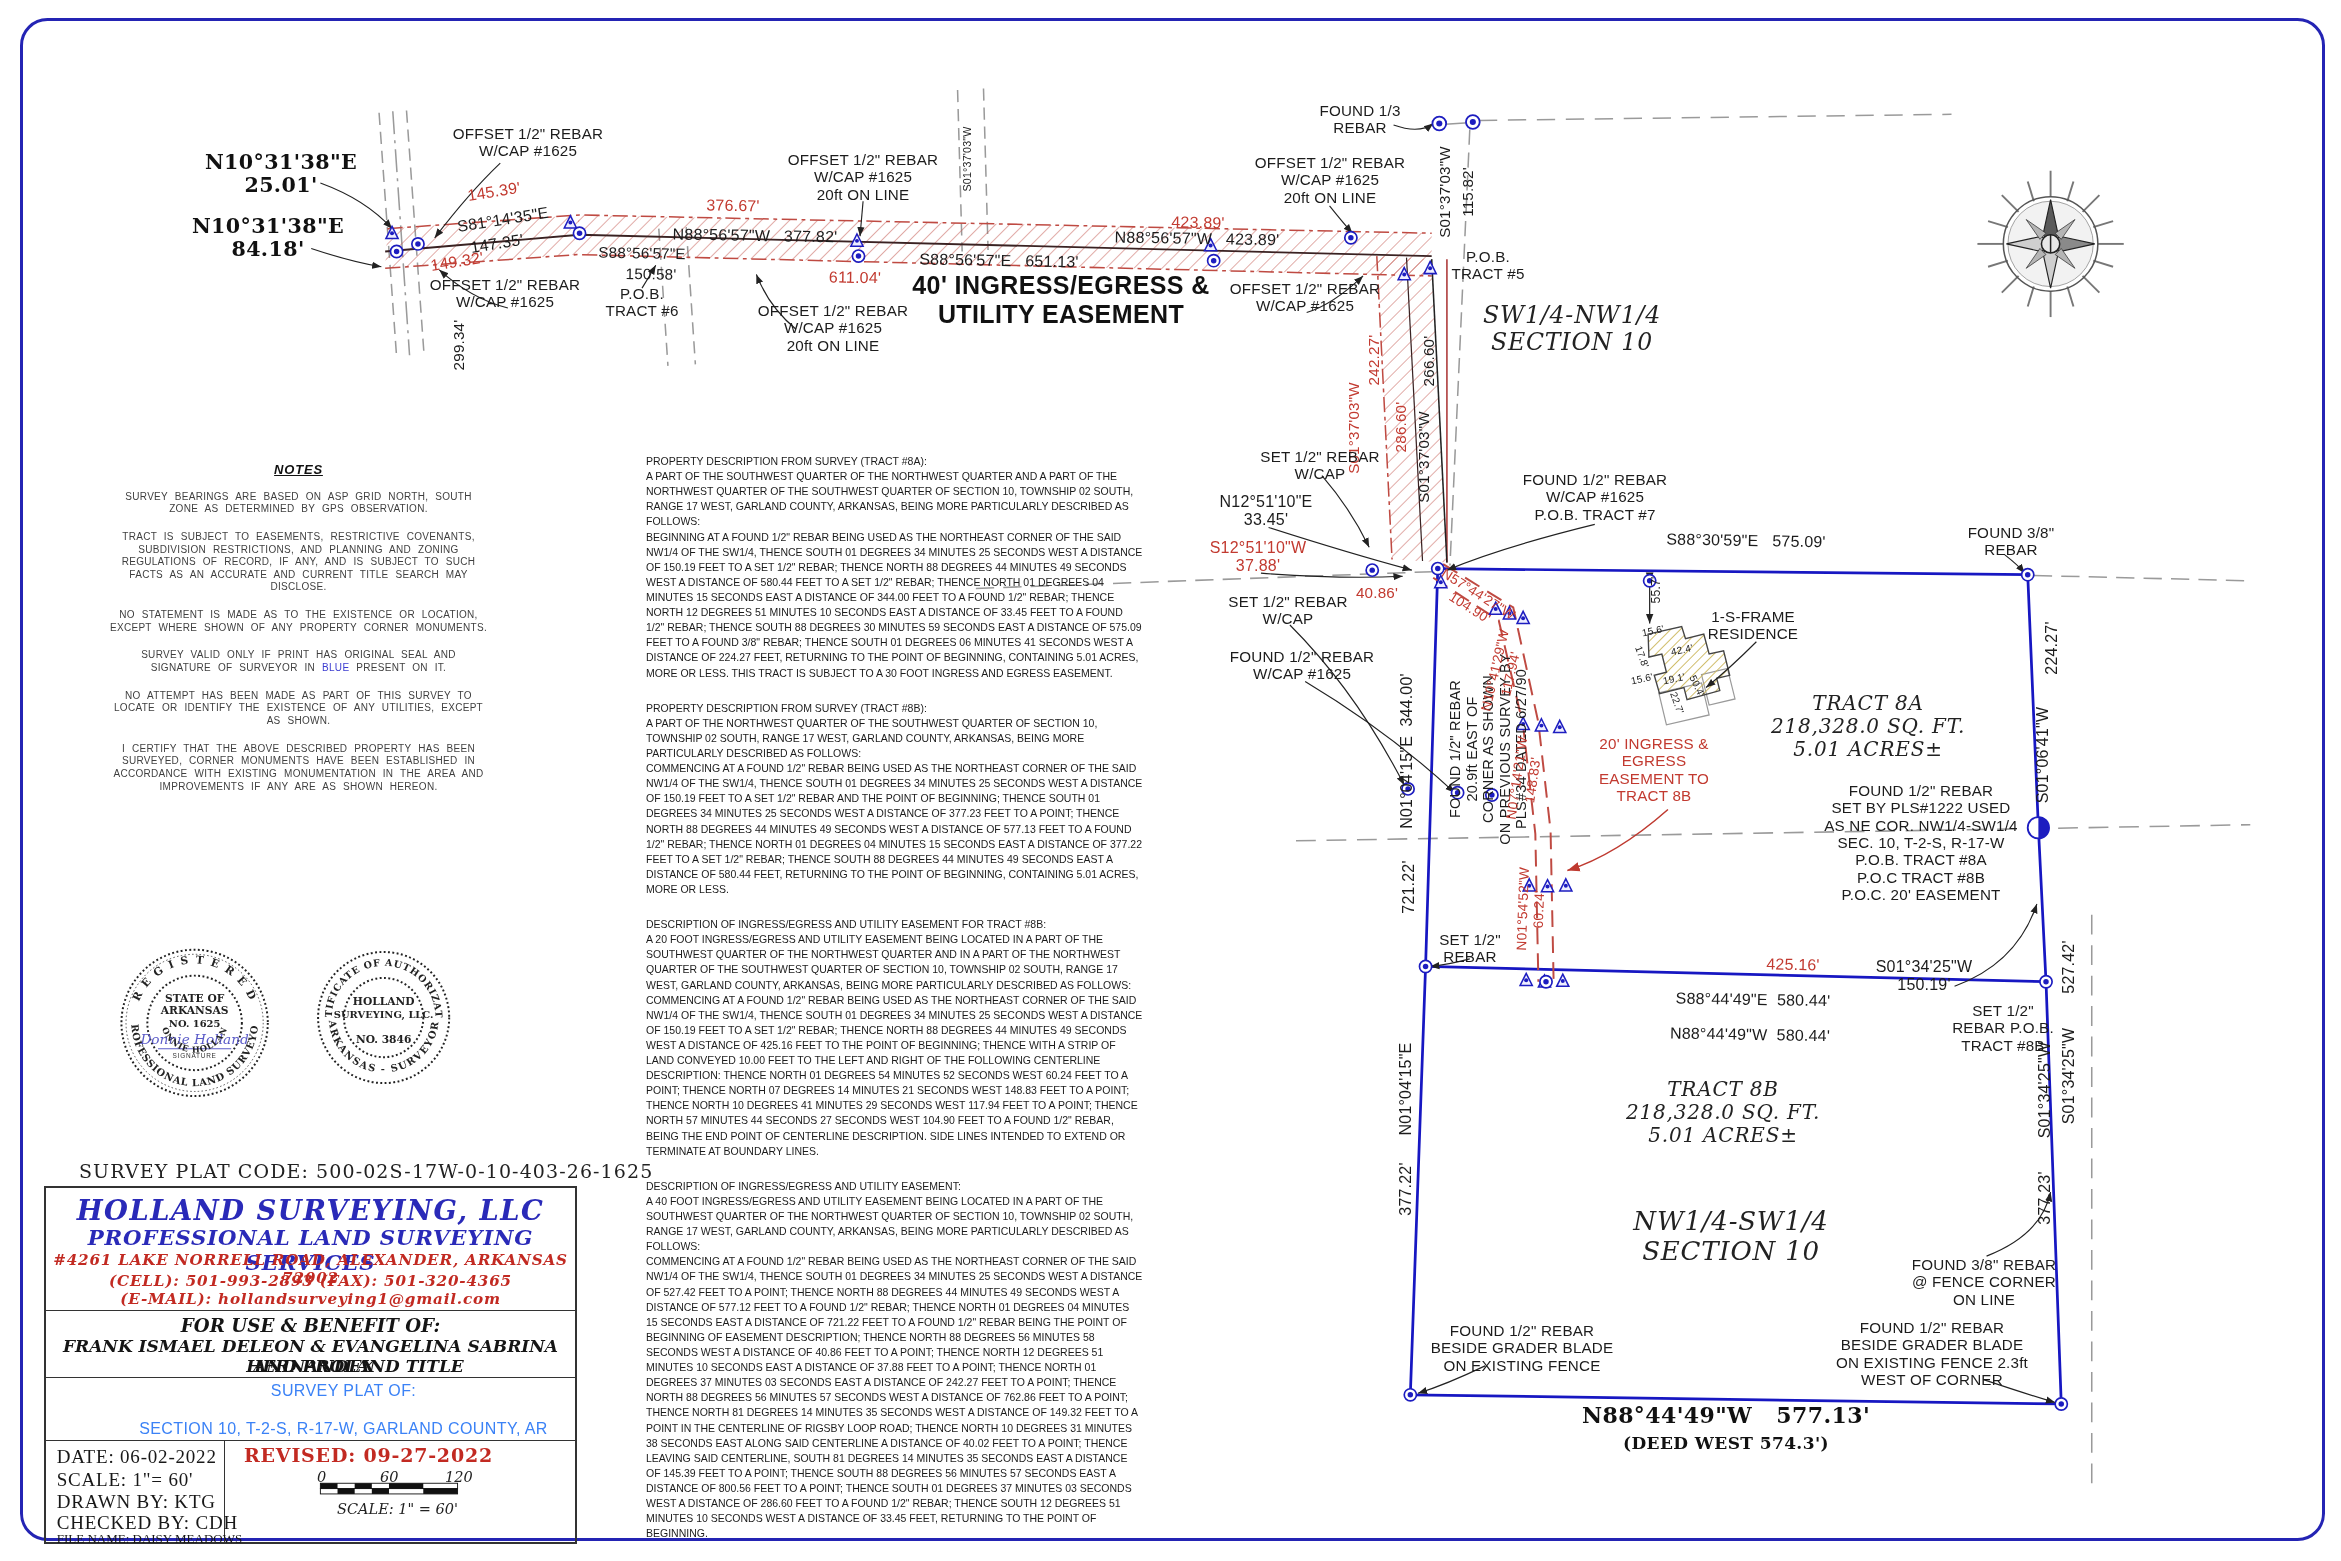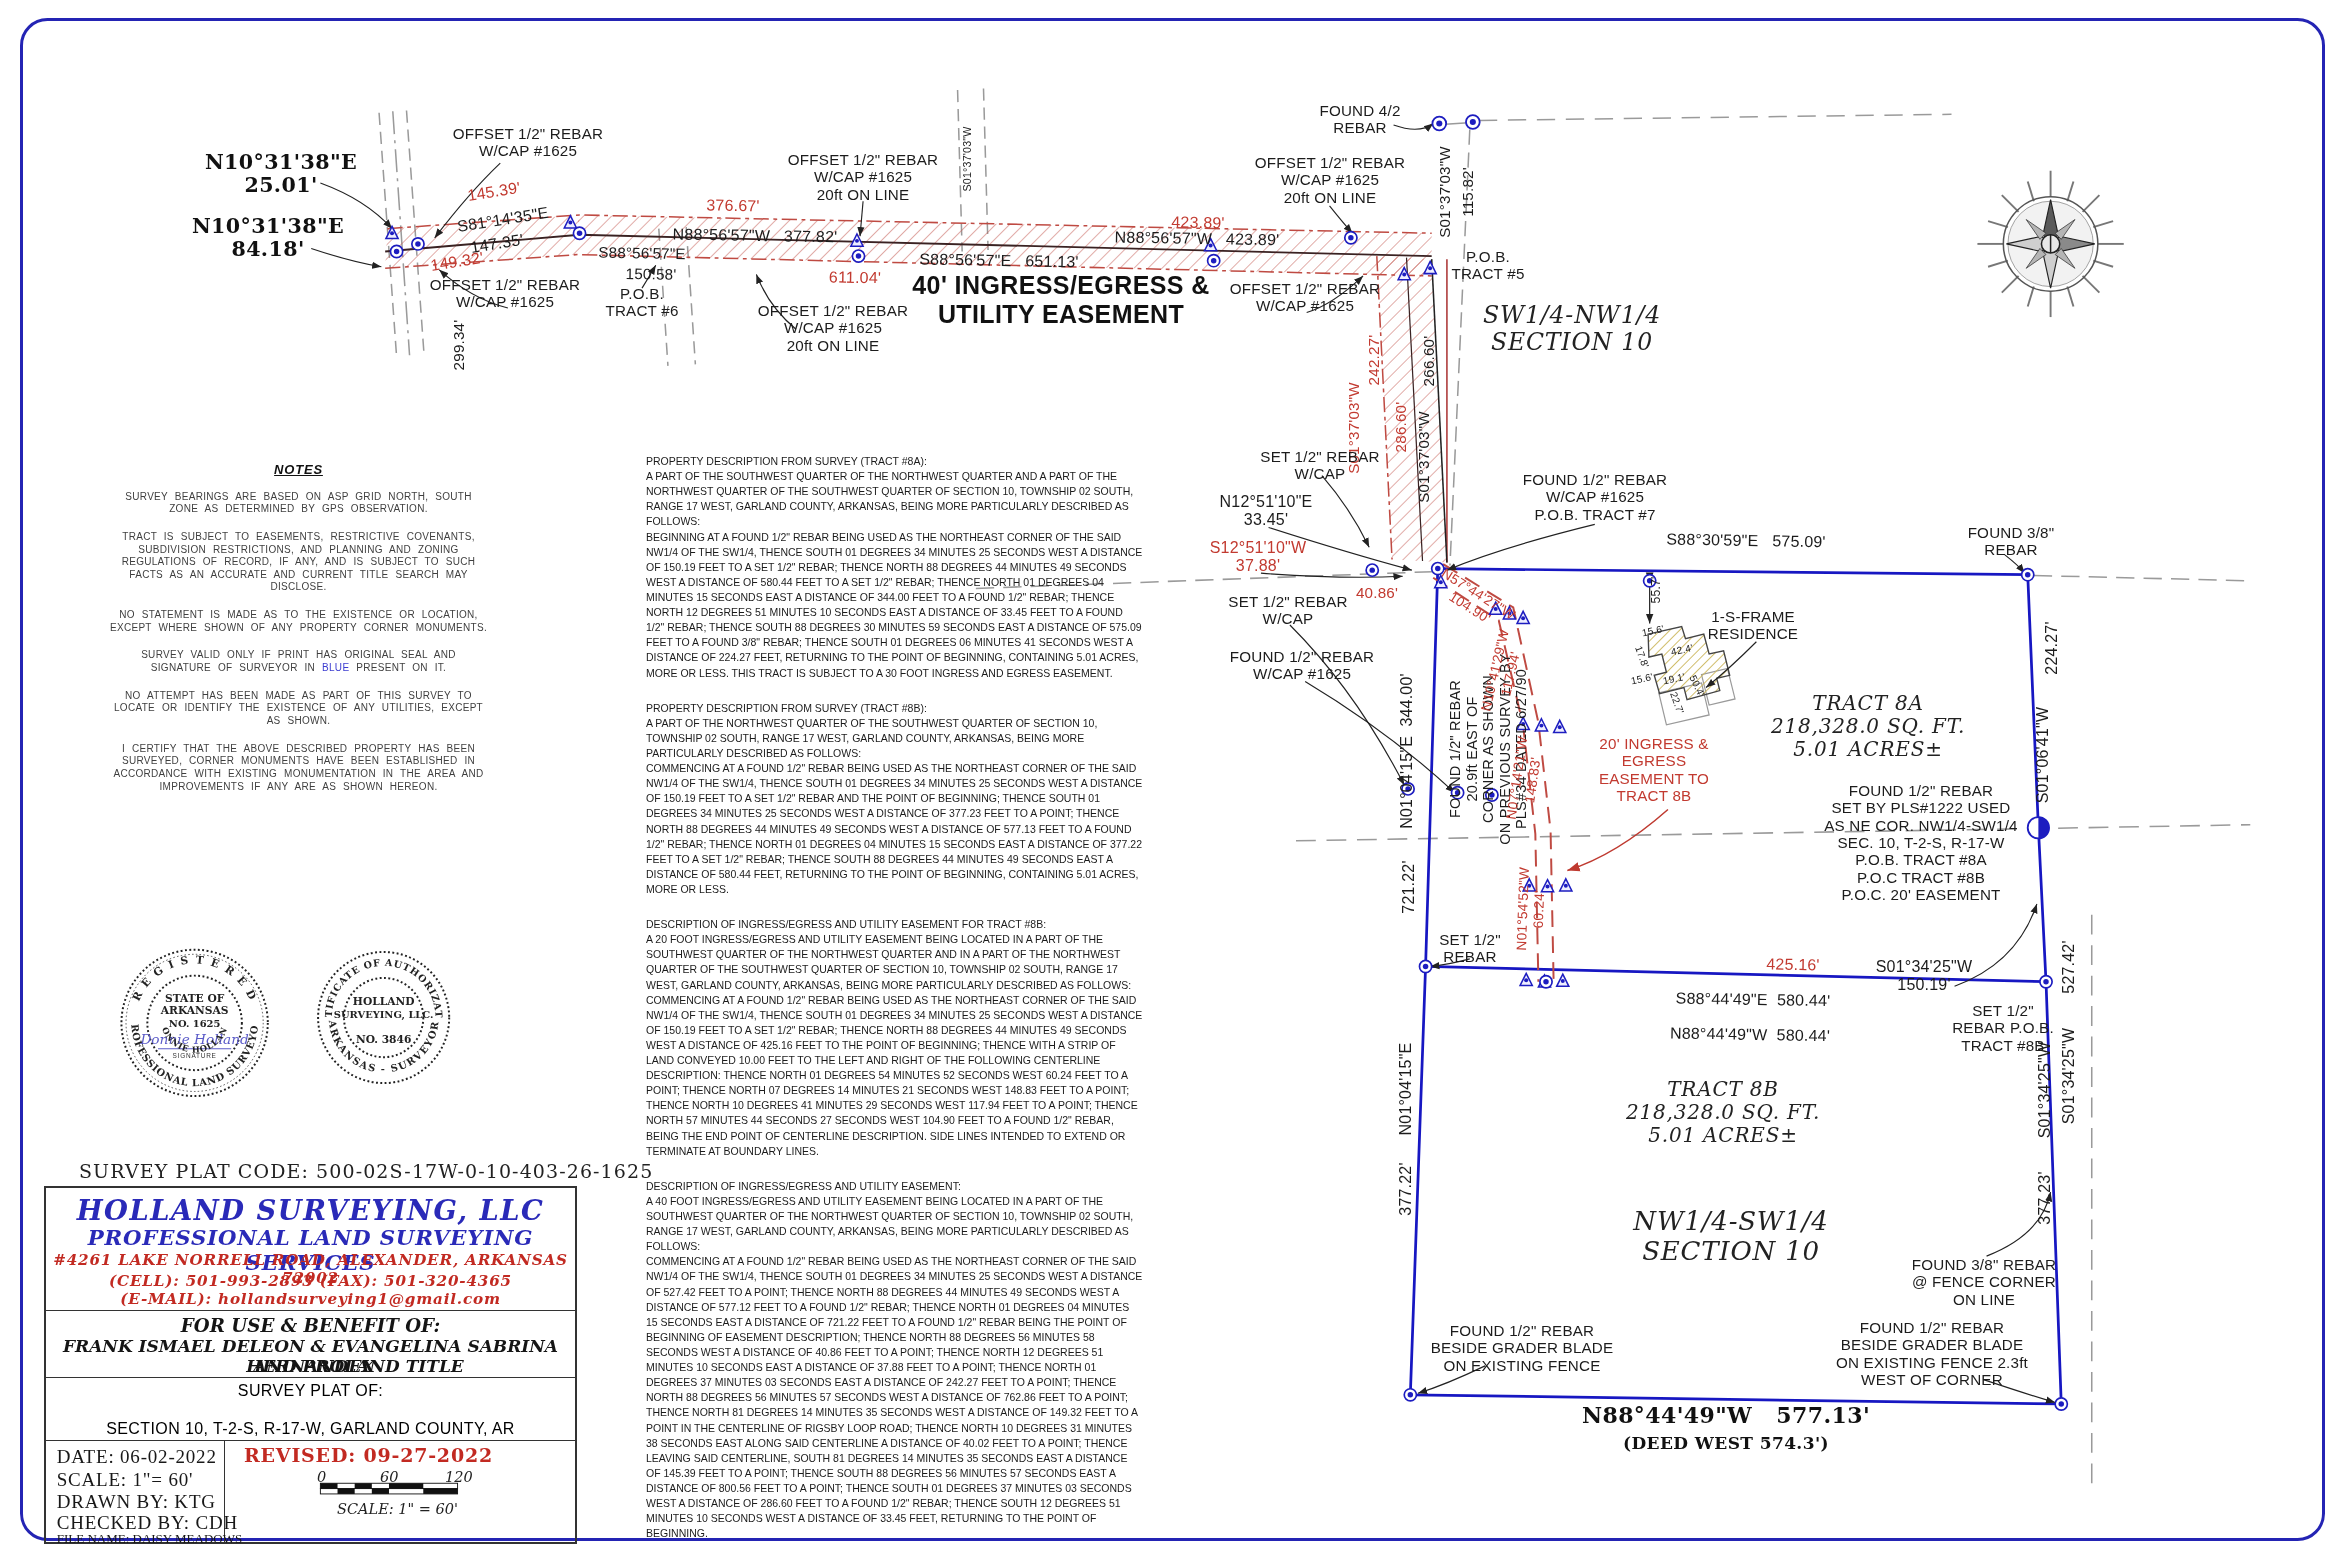--- a/index.html
+++ b/index.html
@@ -34,21 +34,21 @@
           border:2.3px solid #333;}
   .tb-sec{position:absolute;left:0;width:100%;text-align:center;}
   .hr{position:absolute;left:0;width:100%;border-top:1.9px solid #333;}
   .comp-name{font-family:"DejaVu Serif",serif;font-style:italic;font-weight:700;
              color:#2a2ab8;font-size:27.4px;letter-spacing:1.5px;}
   .comp-tag{font-family:"DejaVu Serif",serif;font-style:italic;font-weight:700;
             color:#2a2ab8;font-size:21.3px;letter-spacing:0.8px;}
   .comp-red{font-family:"DejaVu Serif",serif;font-style:italic;font-weight:700;
             color:#c22a22;font-size:15.2px;letter-spacing:0.8px;}
   .ben{font-family:"DejaVu Serif",serif;font-style:italic;font-weight:700;color:#151515;}
-  .gsans{color:#000000;font-size:16px;letter-spacing:0.4px;}
+  .gsans{color:#3b82f6;font-size:16px;letter-spacing:0.4px;margin-left:33px;}
   .dser{font-family:Liberation Serif, serif;color:#181818;font-size:19px;letter-spacing:0.8px;}
   .rev{font-family:"DejaVu Serif",serif;font-weight:700;color:#c22a22;font-size:19px;letter-spacing:0.8px;}
   .sc-num{position:absolute;font-style:italic;font-family:"DejaVu Serif",serif;font-size:14.5px;color:#222;}
   .sc-lab{position:absolute;font-style:italic;font-family:"DejaVu Serif",serif;font-size:14.5px;color:#222;}
 </style>
 </head>
 <body>
 
 <div id="sheet">
 
@@ -379,21 +379,21 @@
 20ft ON LINE</div>
       <div class="lab c-k" style="left: 505px; top: 293px; font-size: 15.2px; transform: translate(-50%, -50%) rotate(0deg);">OFFSET 1/2" REBAR
 W/CAP #1625</div>
       <div class="lab c-k" style="left: 642px; top: 302px; font-size: 15.2px; transform: translate(-50%, -50%) rotate(0deg);">P.O.B.
 TRACT #6</div>
       <div class="lab c-k" style="left: 833px; top: 328px; font-size: 15.2px; transform: translate(-50%, -50%) rotate(0deg);">OFFSET 1/2" REBAR
 W/CAP #1625
 20ft ON LINE</div>
       <div class="lab c-k" style="left: 1305px; top: 297px; font-size: 15.2px; transform: translate(-50%, -50%) rotate(0deg);">OFFSET 1/2" REBAR
 W/CAP #1625</div>
-      <div class="lab c-k" style="left: 1360px; top: 119px; font-size: 15.2px; transform: translate(-50%, -50%) rotate(0deg);">FOUND 4/2
+      <div class="lab c-k" style="left: 1360px; top: 119px; font-size: 15.2px; transform: translate(-50%, -50%) rotate(0deg);">FOUND 1/3
 REBAR</div>
       <div class="lab c-k" style="left: 1445px; top: 192px; font-size: 15.2px; transform: translate(-50%, -50%) rotate(-90deg);">S01°37'03"W</div>
       <div class="lab c-k" style="left: 1468px; top: 192px; font-size: 15.2px; transform: translate(-50%, -50%) rotate(-90deg);">115.82'</div>
       <div class="lab c-k" style="left: 1488px; top: 265px; font-size: 15.2px; transform: translate(-50%, -50%) rotate(0deg);">P.O.B.
 TRACT #5</div>
       <div class="lab c-si" style="left: 1572px; top: 329px; font-size: 23.6px; transform: translate(-50%, -50%) rotate(0deg);">SW1/4-NW1/4
 SECTION 10</div>
       <div class="lab c-k" style="left: 459px; top: 345px; font-size: 15.2px; transform: translate(-50%, -50%) rotate(-90deg);">299.34'</div>
       <div class="lab c-r" style="left: 1354px; top: 428px; font-size: 15.2px; transform: translate(-50%, -50%) rotate(-90deg);">S01°37'03"W</div>
       <div class="lab c-r" style="left: 1374px; top: 360px; font-size: 15.2px; transform: translate(-50%, -50%) rotate(-90deg);">242.27'</div>

